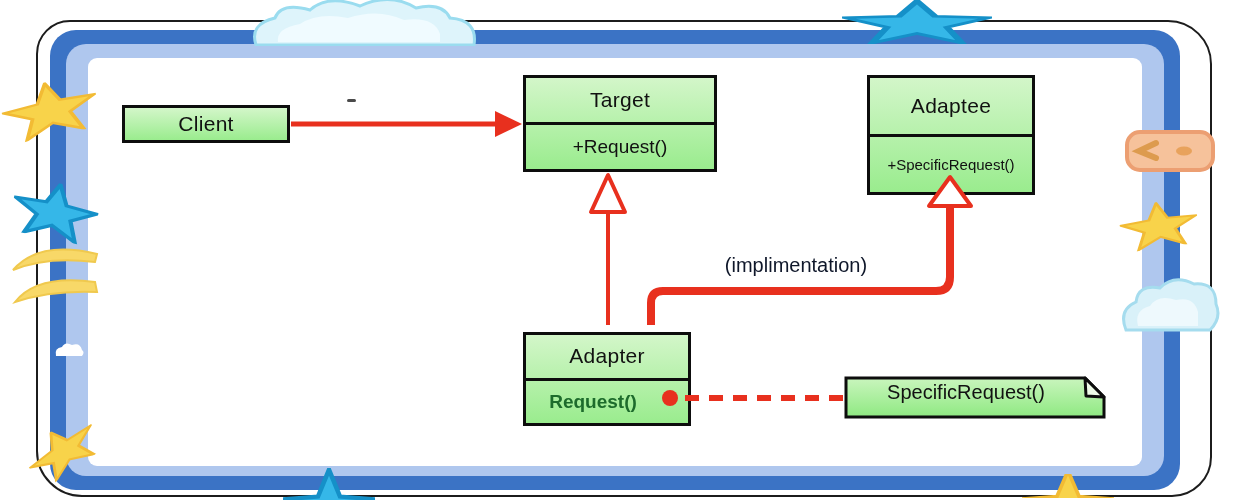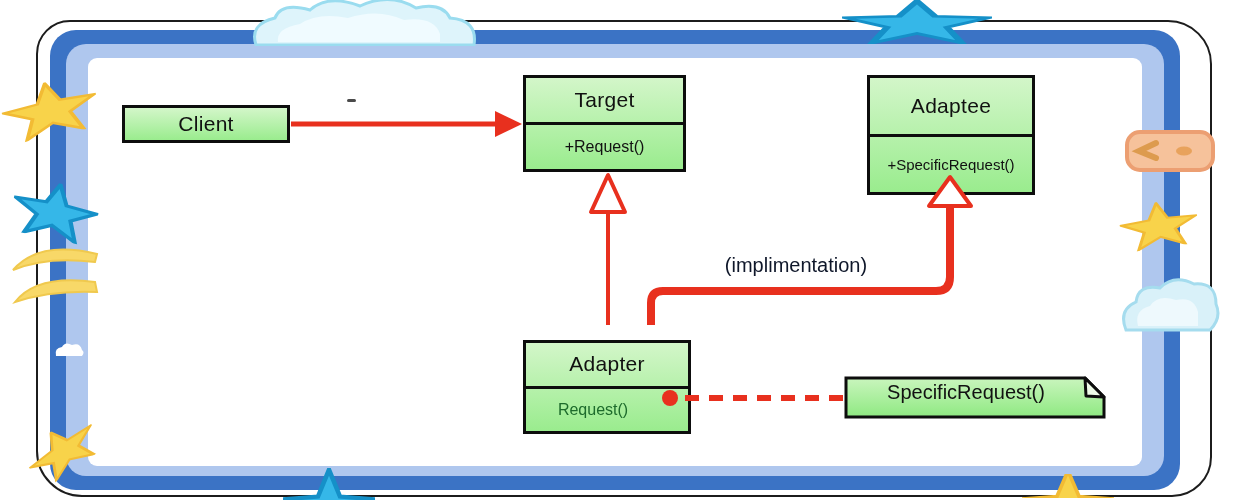--- a/index.html
+++ b/index.html
@@ -19,27 +19,27 @@
     background:#ffffff; border-radius:9px; }
   .deco { position:absolute; z-index:3; }
 
   
   .uml-box { position:absolute; z-index:4;
     background:linear-gradient(180deg,#d3f6c9 0%,#9aec8e 100%);
     border:3px solid #0d0d0d; display:flex; flex-direction:column; }
   .uml-title { flex:1; display:flex; align-items:center; justify-content:center;
     font-size:21px; color:#111; letter-spacing:.3px; }
   .uml-method { flex:1; display:flex; align-items:center; justify-content:center;
-    border-top:3px solid #0d0d0d; font-size:16px; color:#111; }
+    border-top:3px solid #0d0d0d; font-size:19px; color:#111; }
   #client-box  { left:122px; top:105px; width:168px; height:38px;align-items:center; }
-  #target-box  { left:523px; top:75px;  width:163px; height:97px; }
+  #target-box  { left:523px; top:75px;  width:194px; height:97px; }
   #adaptee-box { left:867px; top:75px;  width:168px; height:120px; }
-  #adapter-box { left:523px; top:340px; width:168px; height:94px; }
+  #adapter-box { left:523px; top:332px; width:168px; height:94px; }
   #adaptee-box .uml-method { font-size:15px; }
-  #adapter-box .uml-method { color:#1d6b2c; padding-right:28px; }
+  #adapter-box .uml-method { color:#1d6b2c; padding-right:28px;font-weight:bold; }
 
   #note-label { left:845px; top:377px; width:242px; height:31px; z-index:6;
     display:flex; align-items:center; justify-content:center;
     font-size:20px; color:#111; }
   #impl-label { left:678px; top:254px; width:236px; z-index:6;
     text-align:center; font-size:20px; color:#0f172a; }
   #tiny-dash { left:347px; top:99px; width:9px; height:3px;
     background:#4a4a4a; border-radius:2px; z-index:4; }
 
   #overlay { position:absolute; left:0; top:0; z-index:5; }

